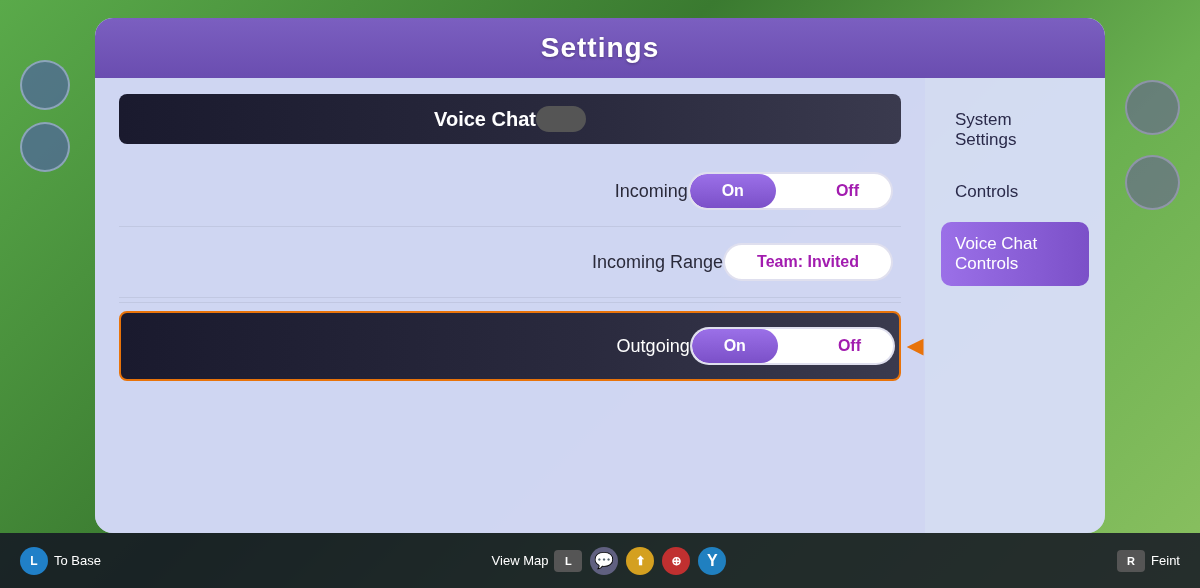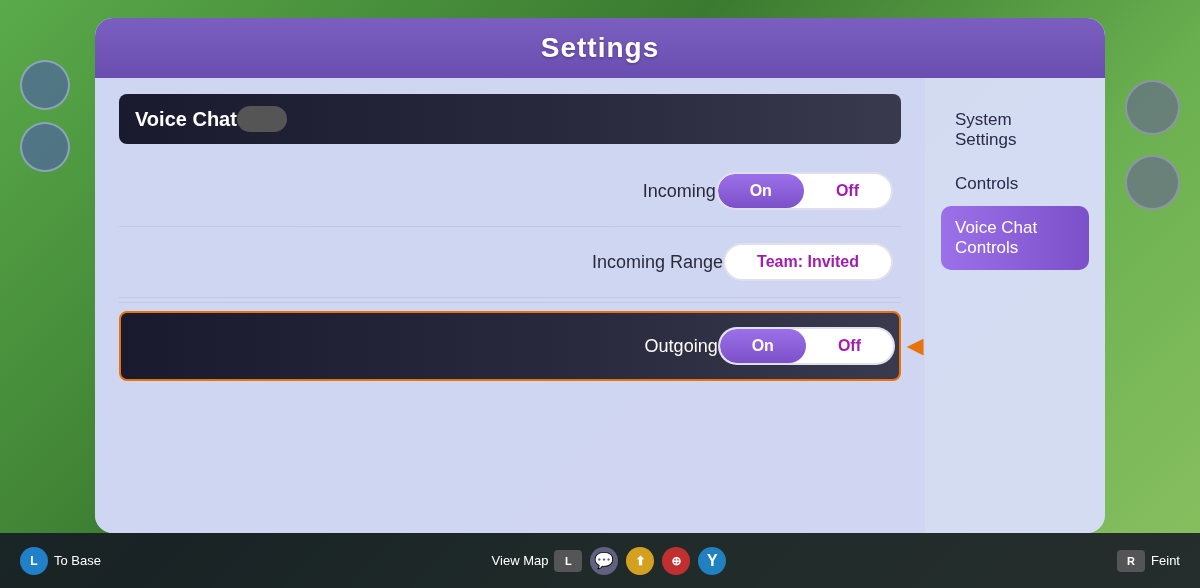--- a/index.html
+++ b/index.html
@@ -68,21 +68,21 @@
     .section-header {
       background: linear-gradient(90deg, #1a1a2e 0%, #2a2a3e 60%, #3a3a4e 100%);
       color: white;
       font-size: 20px;
       font-weight: 600;
       padding: 12px 16px;
       border-radius: 8px;
       margin: 16px 0 12px 0;
       display: flex;
       align-items: center;
-      justify-content: flex-start;
+      justify-content: center;
     }
 
     .section-header-toggle {
       width: 50px;
       height: 26px;
       background: #555;
       border-radius: 13px;
       position: relative;
     }
 
@@ -115,20 +115,21 @@
       color: white;
     }
 
     
     .toggle-group {
       display: flex;
       background: white;
       border-radius: 30px;
       overflow: hidden;
       border: 2px solid rgba(150, 150, 200, 0.3);
+      gap: 28px;
     }
 
     .toggle-option {
       padding: 8px 32px;
       font-size: 16px;
       font-weight: 600;
       cursor: pointer;
       border-radius: 30px;
       transition: all 0.2s;
     }
@@ -143,20 +144,21 @@
       color: #a21caf;
     }
 
     
     .settings-sidebar {
       width: 180px;
       background: rgba(220, 225, 248, 0.7);
       padding: 20px 16px;
       display: flex;
       flex-direction: column;
+      gap: 8px;
     }
 
     .sidebar-item {
       padding: 12px 14px;
       border-radius: 10px;
       font-size: 17px;
       font-weight: 500;
       color: #2a2a4a;
       cursor: pointer;
     }

